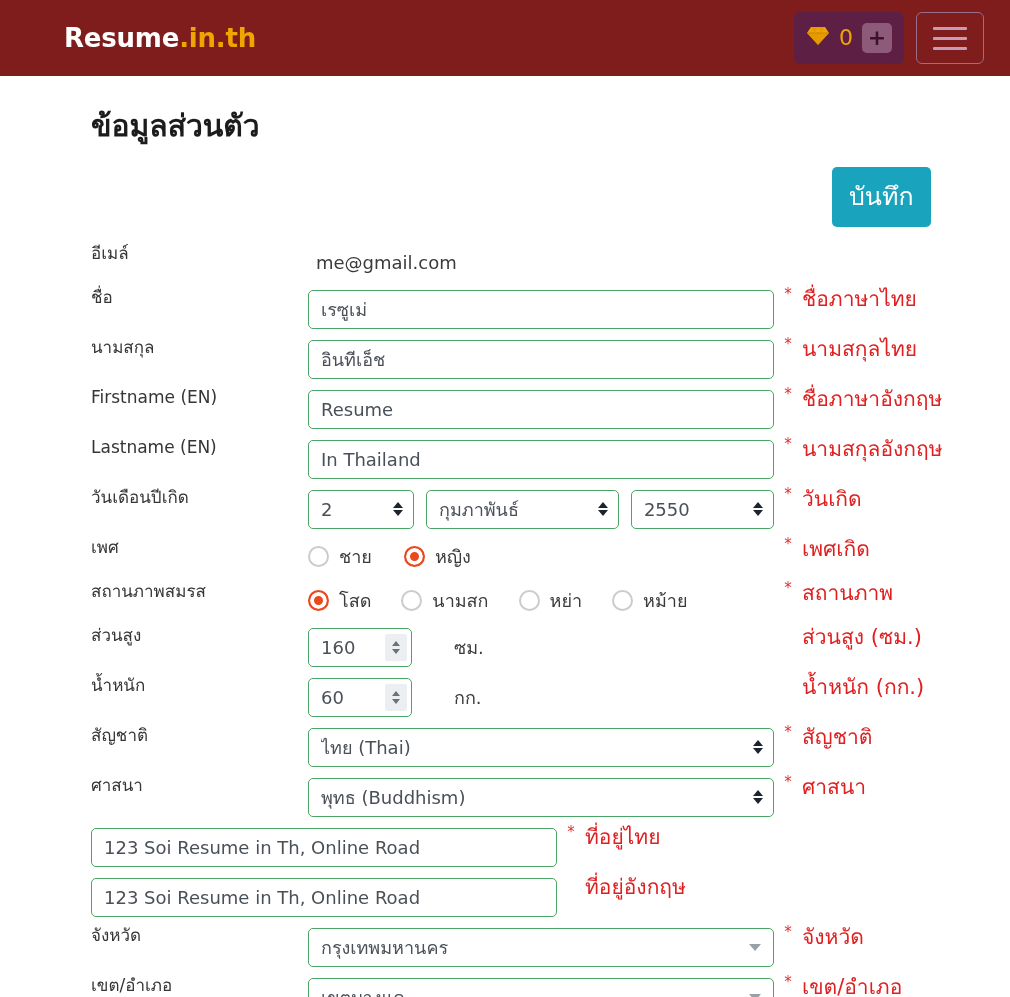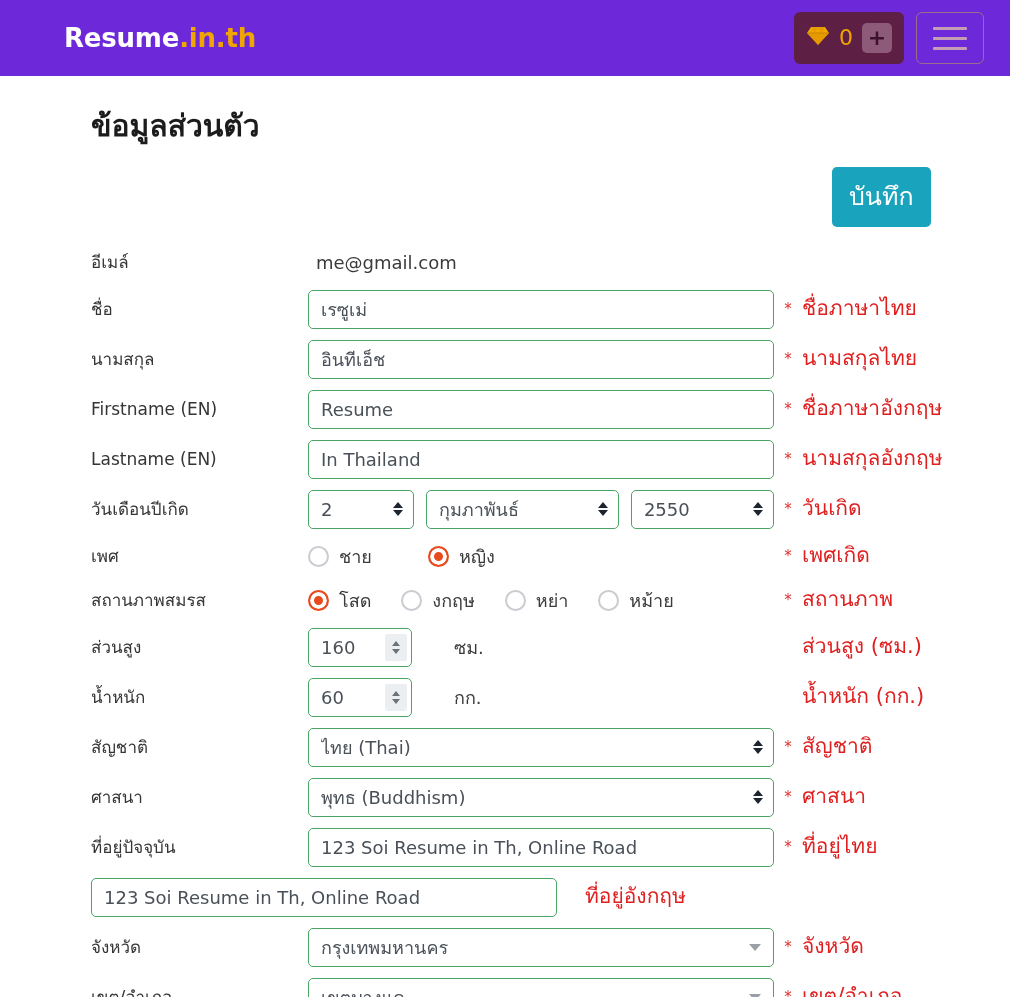--- a/index.html
+++ b/index.html
@@ -7,21 +7,21 @@
     margin: 0; padding: 0;
     width: 1010px; height: 997px;
     overflow: hidden;
     background: #ffffff;
     font-family: "DejaVu Sans", "Liberation Sans", sans-serif;
   }
 
   
   .navbar {
     height: 76px;
-    background: #6d28d9;
+    background: #7f1d1d;
     display: flex;
     align-items: center;
     padding: 0 26px 0 64px;
   }
   .brand {
     font-size: 26px;
     font-weight: bold;
     letter-spacing: -0.2px;
     white-space: nowrap;
   }
@@ -102,21 +102,20 @@
     cursor: pointer;
   }
 
   
   .form {
     margin-top: 16px;
     padding-left: 91px;
   }
   .row {
     display: flex;
-    align-items: center;
     min-height: 38px;
     margin-bottom: 6px;
   }
   .row.tall { min-height: 44px; }
 
   .lbl {
     width: 217px;
     flex: none;
     font-size: 17px;
     color: #353535;
@@ -273,21 +272,21 @@
     background: #fff;
     flex: none;
     margin-right: 10px;
   }
   .rdo.on {
     border-color: #e8491d;
     background: #e8491d;
     box-shadow: inset 0 0 0 4px #ffffff;
   }
   .rdo-lbl { font-size: 18px; color: #3b3b3b; white-space: nowrap; }
-  .radios.gender .radio-item:first-child { margin-right: 56px; }
+  .radios.gender .radio-item:first-child { margin-right: 32px; }
 </style>
 </head>
 <body>
 
 <div class="navbar">
   <div class="brand">
     <span class="b-white">Resume</span><span class="b-gold">.in.th</span>
   </div>
 
   <div class="nav-right">
@@ -416,21 +415,21 @@
     <div class="row">
       <div class="lbl">สถานภาพสมรส</div>
       <div class="ctl">
         <div class="radios">
           <label class="radio-item">
             <span class="rdo on"></span>
             <span class="rdo-lbl">โสด</span>
           </label>
           <label class="radio-item">
             <span class="rdo"></span>
-            <span class="rdo-lbl">งกฤษ</span>
+            <span class="rdo-lbl">นามสก</span>
           </label>
           <label class="radio-item">
             <span class="rdo"></span>
             <span class="rdo-lbl">หย่า</span>
           </label>
           <label class="radio-item">
             <span class="rdo"></span>
             <span class="rdo-lbl">หม้าย</span>
           </label>
         </div>
@@ -495,21 +494,20 @@
             <span class="tri-up"></span>
               <span class="tri-dn"></span>
           </span>
         </div>
       </div>
       <div class="star">*</div>
       <div class="hint">ศาสนา</div>
     </div>
 
     <div class="row tall">
-      <div class="lbl">ที่อยู่ปัจจุบัน</div>
       <div class="ctl">
         <input class="inp" type="text" value="123 Soi Resume in Th, Online Road" style="">
       </div>
       <div class="star">*</div>
       <div class="hint">ที่อยู่ไทย</div>
     </div>
 
     <div class="row tall">
       <div class="ctl">
         <input class="inp" type="text" value="123 Soi Resume in Th, Online Road" style="">

